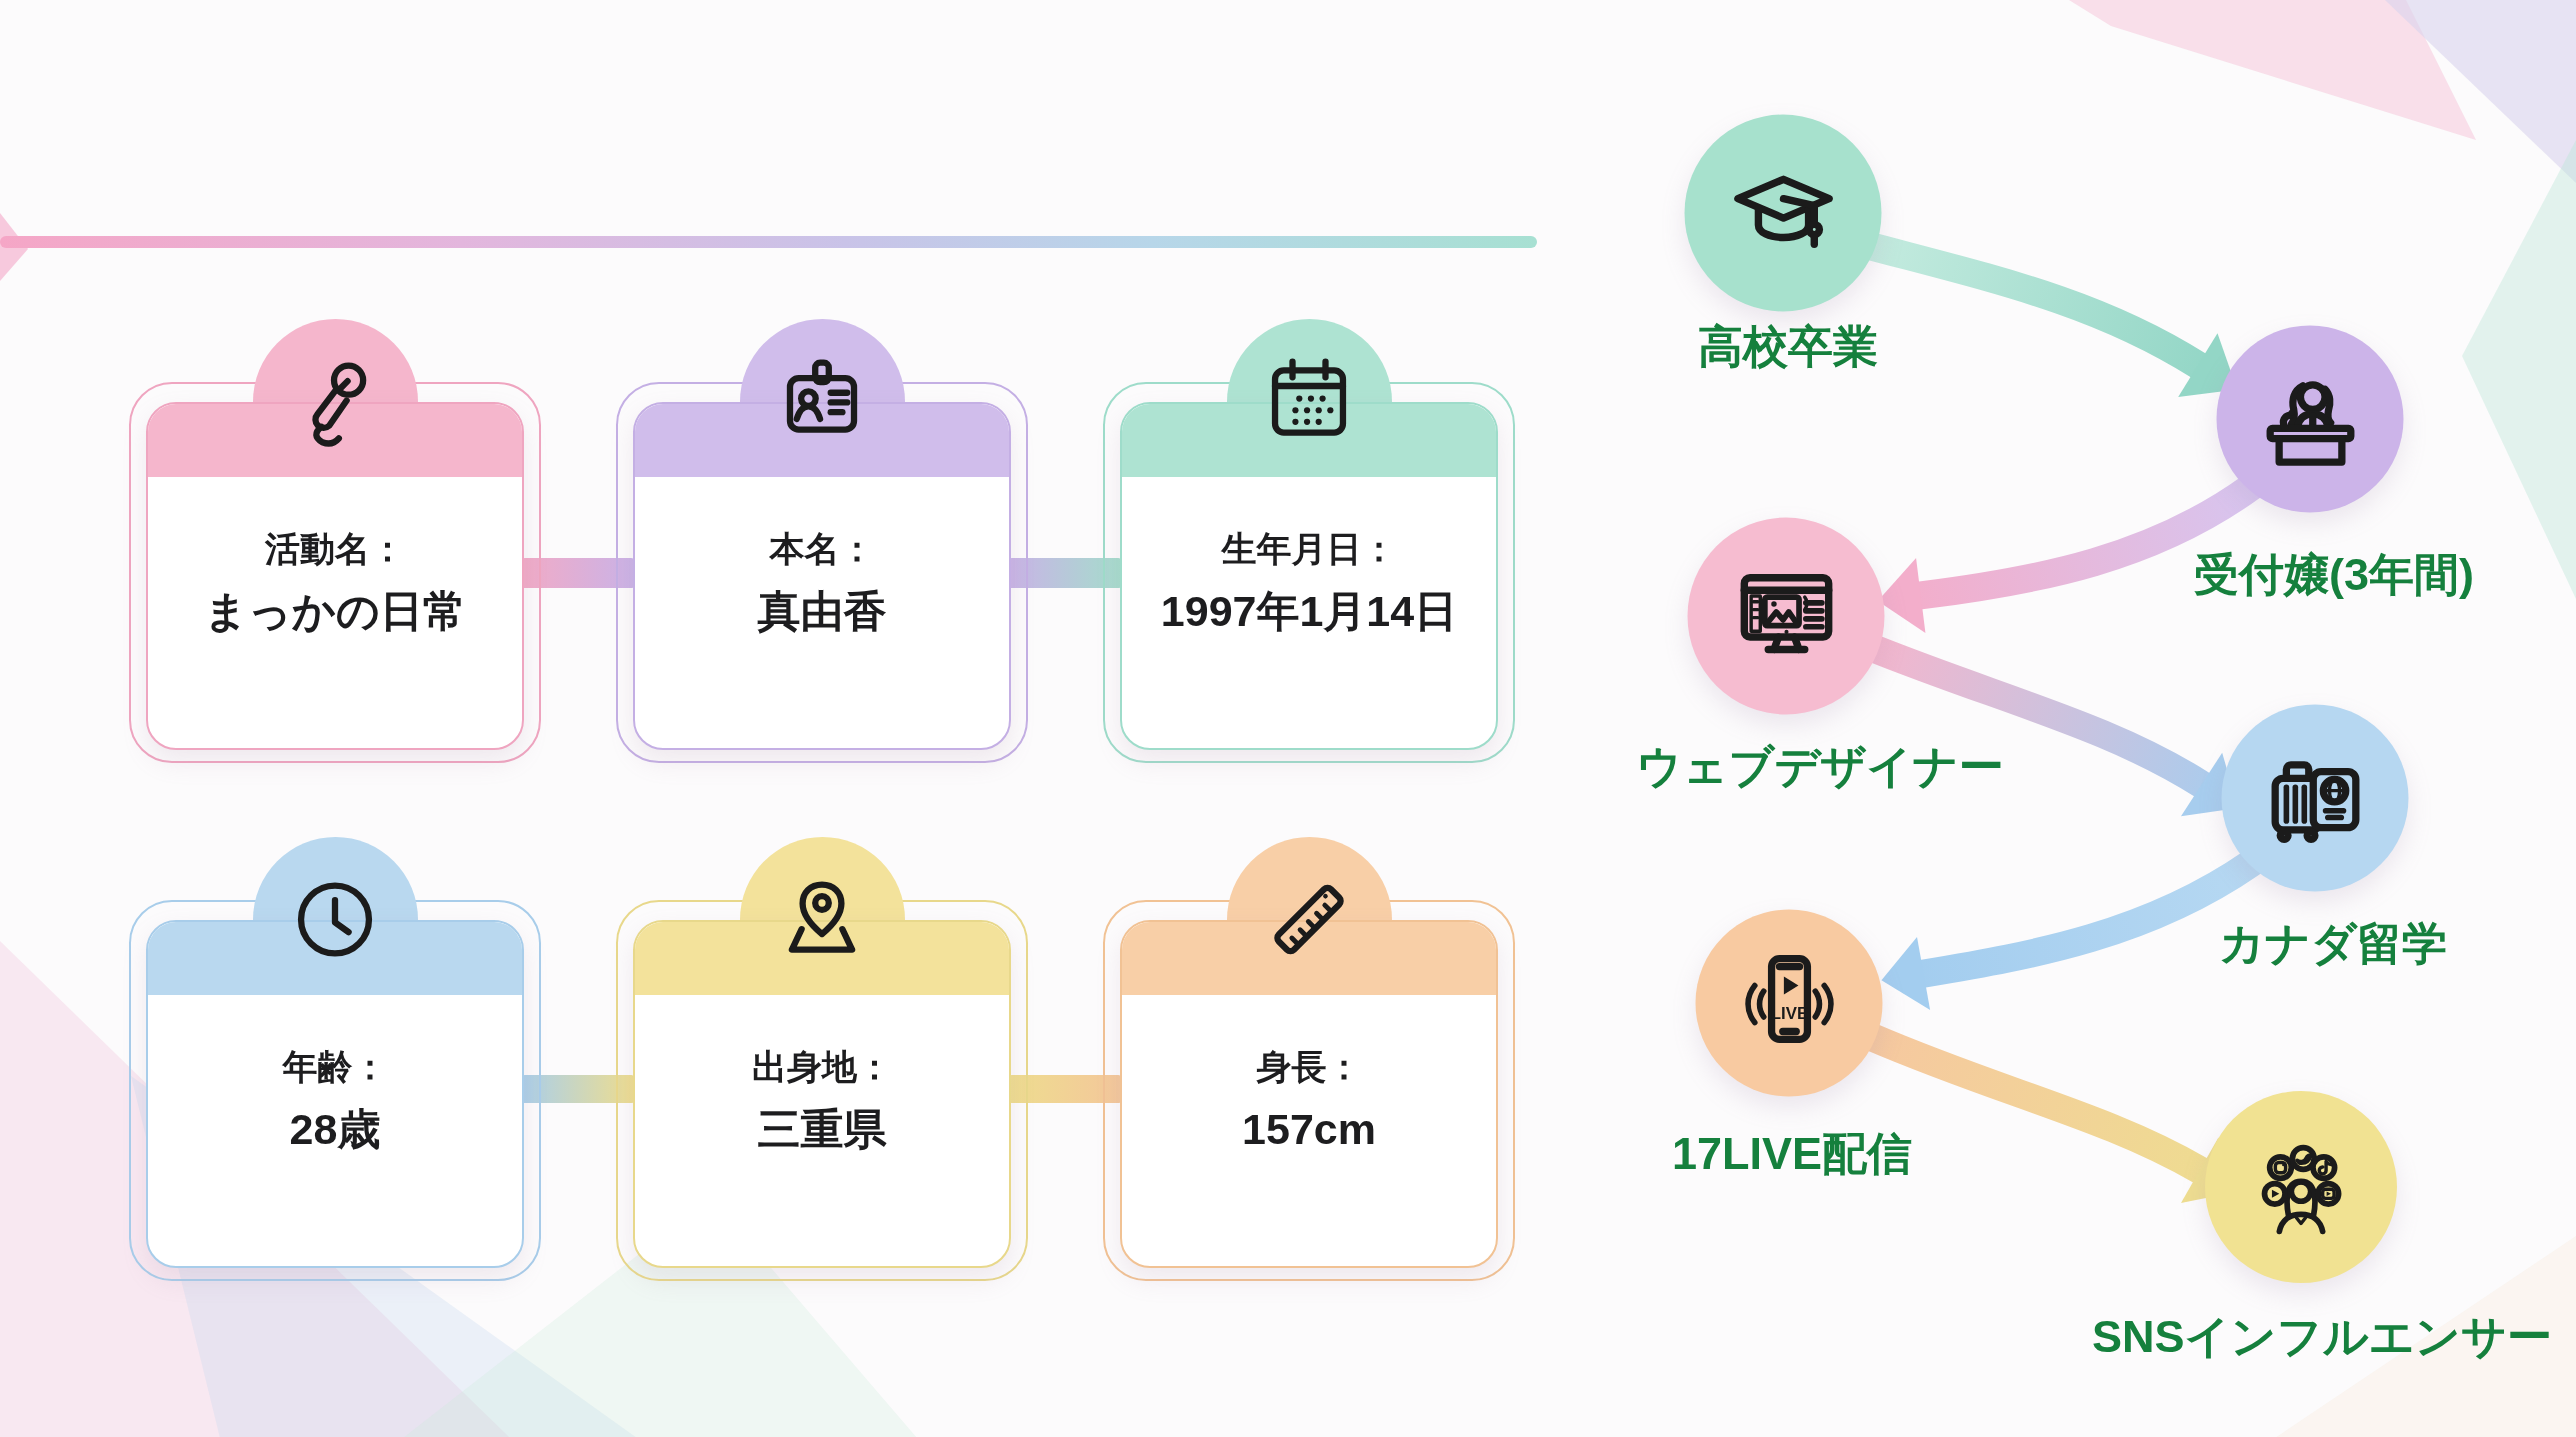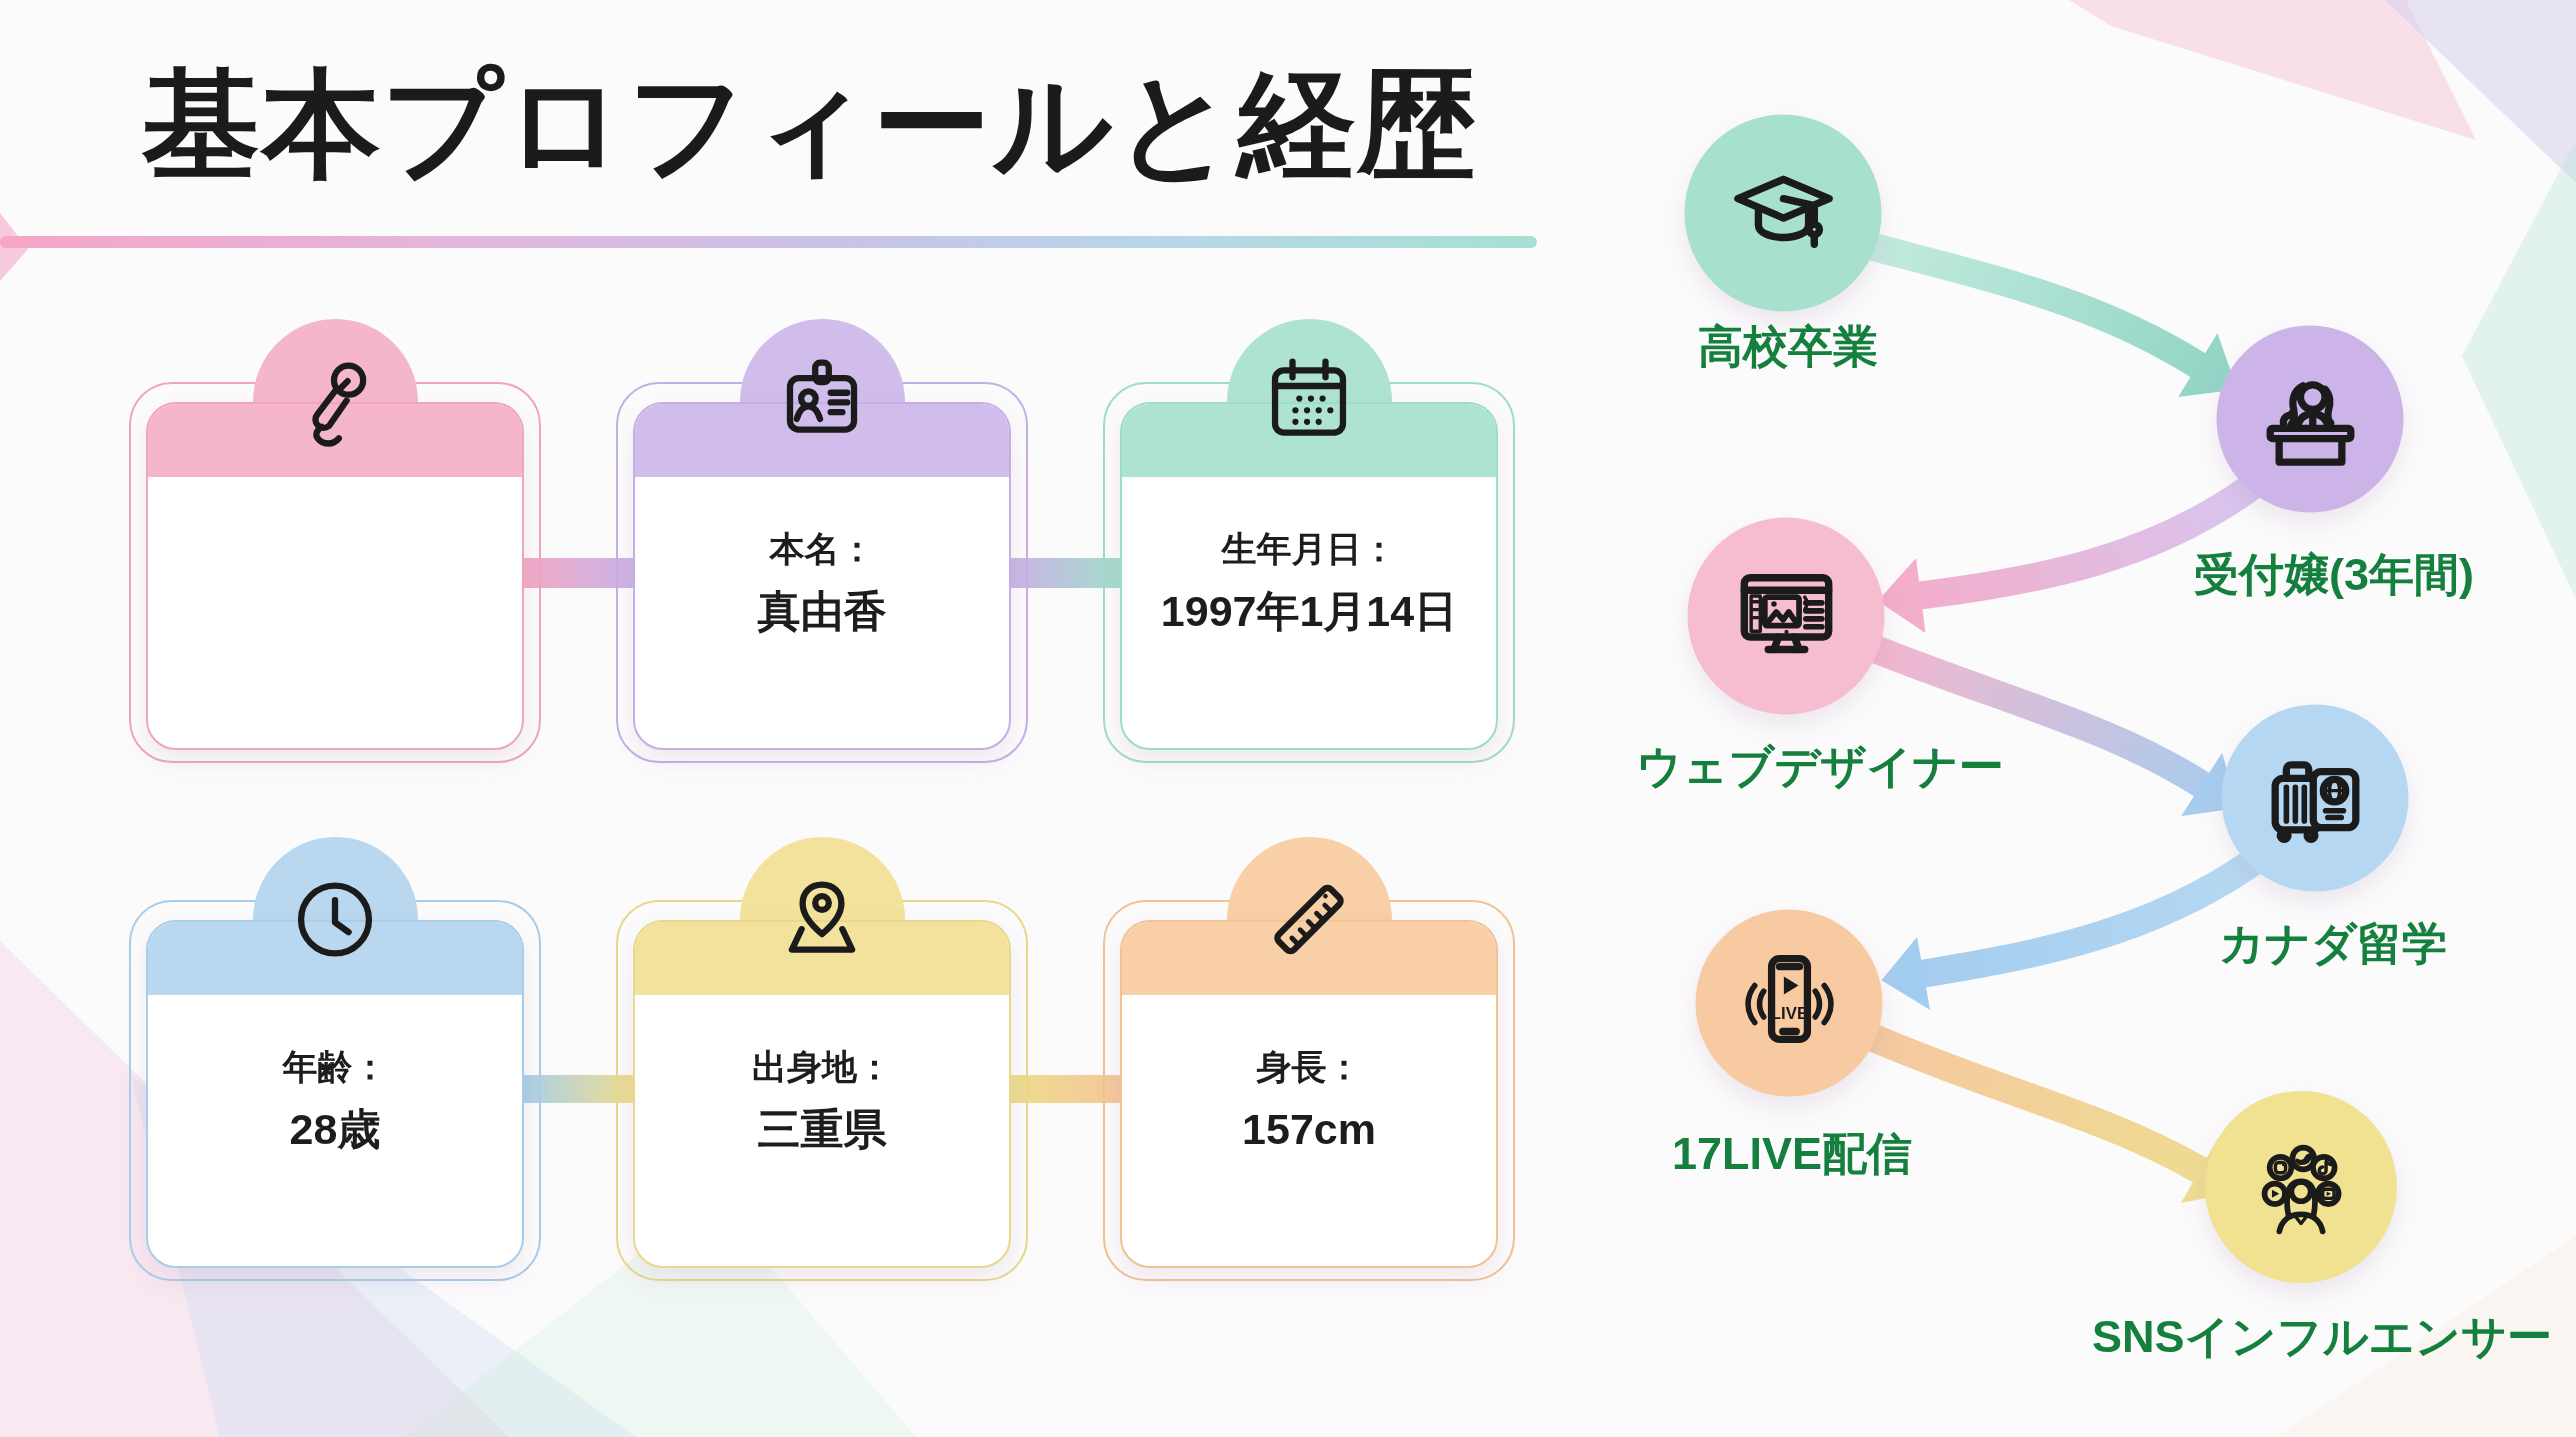--- a/index.html
+++ b/index.html
@@ -84,35 +84,38 @@
 
   <div class="deco d-tr-pink"></div>
   <div class="deco d-tr-lav"></div>
   <div class="deco d-r-mint"></div>
   <div class="deco d-bl-pink"></div>
   <div class="deco d-bl-blue"></div>
   <div class="deco d-b-mint"></div>
   <div class="deco d-l-pink"></div>
   <div class="deco d-br-warm"></div>
 
-  <h1 class="page-title">基本プロフィールと経歴</h1>
   <div class="title-underline"></div>
 
   <div class="connector cn-r1a"></div>
   <div class="connector cn-r1b"></div>
   <div class="connector cn-r2a"></div>
   <div class="connector cn-r2b"></div>
 
   <section>
 
     <div class="card pc1" style="left:129px;top:382px;">
       <div class="outline"></div>
       <div class="bump"></div>
       <div class="face">
         <div class="head"></div>
+        <div class="cbody">
+          <div class="clabel">活動名：</div>
+          <div class="cvalue">まっかの日常</div>
+        </div>
       </div>
       <svg class="card-icon licon" viewBox="0 0 100 100">
         <circle cx="64" cy="28" r="15"></circle>
         <line x1="56" y1="36" x2="63" y2="29"></line>
         <path d="M51 38 L32 63 a8.5 8.5 0 0 0 12 12 L62 49"></path>
         <path d="M36 76 q-11 9 1 16 q10 4 17 -4"></path>
       </svg>
     </div>
 
     <div class="card pc2" style="left:616px;top:382px;">

